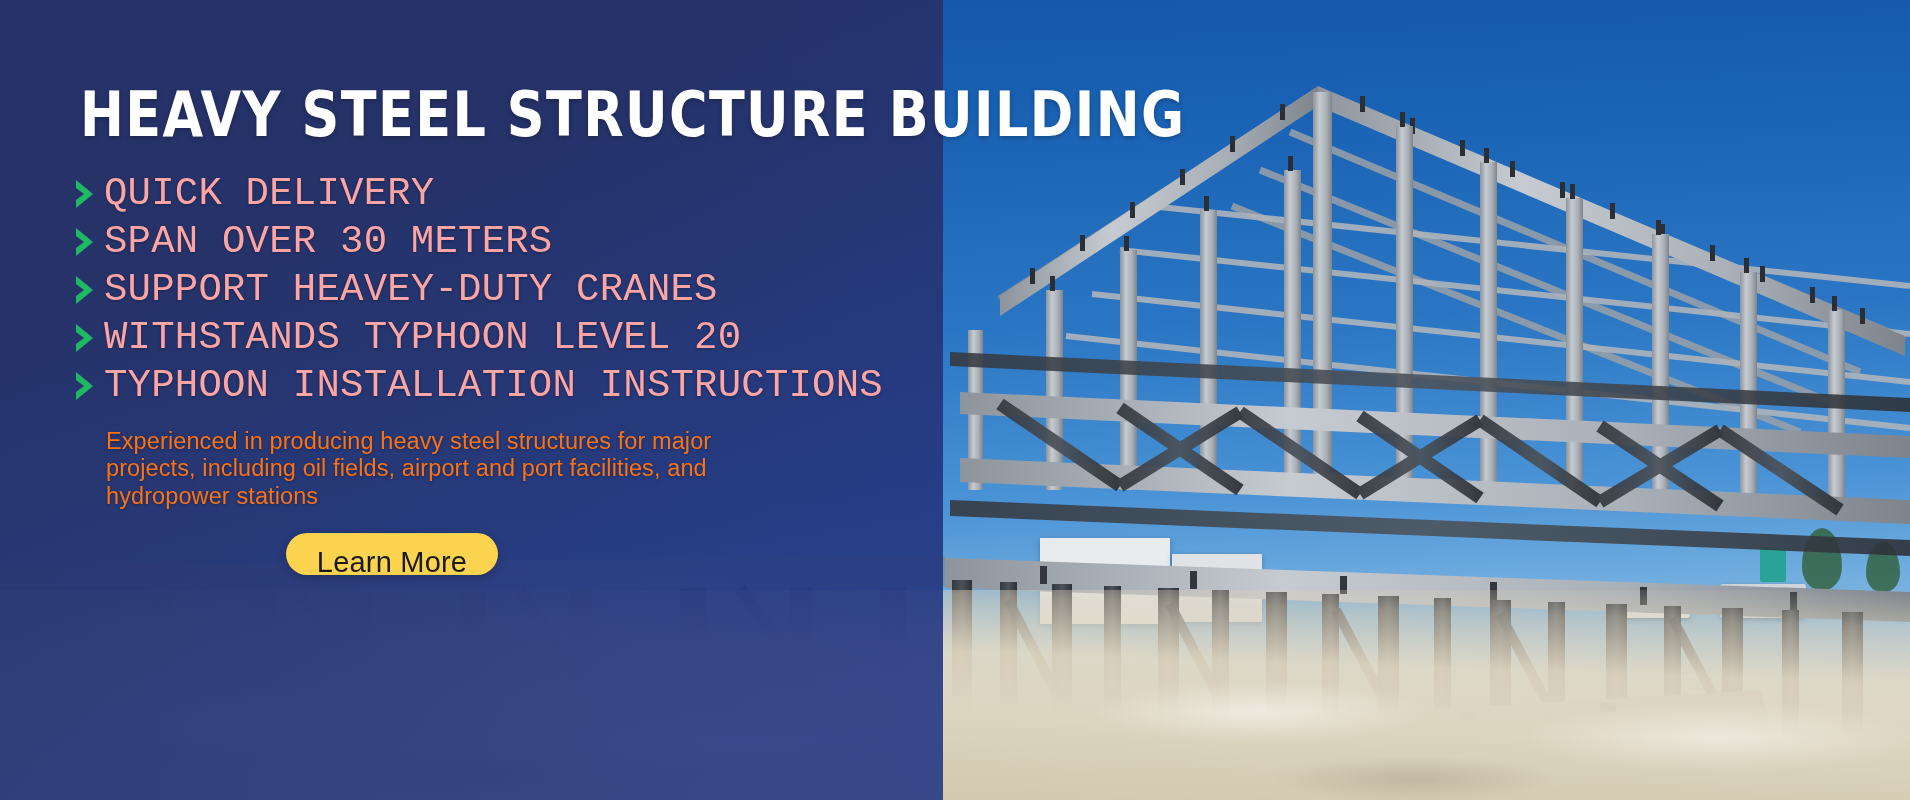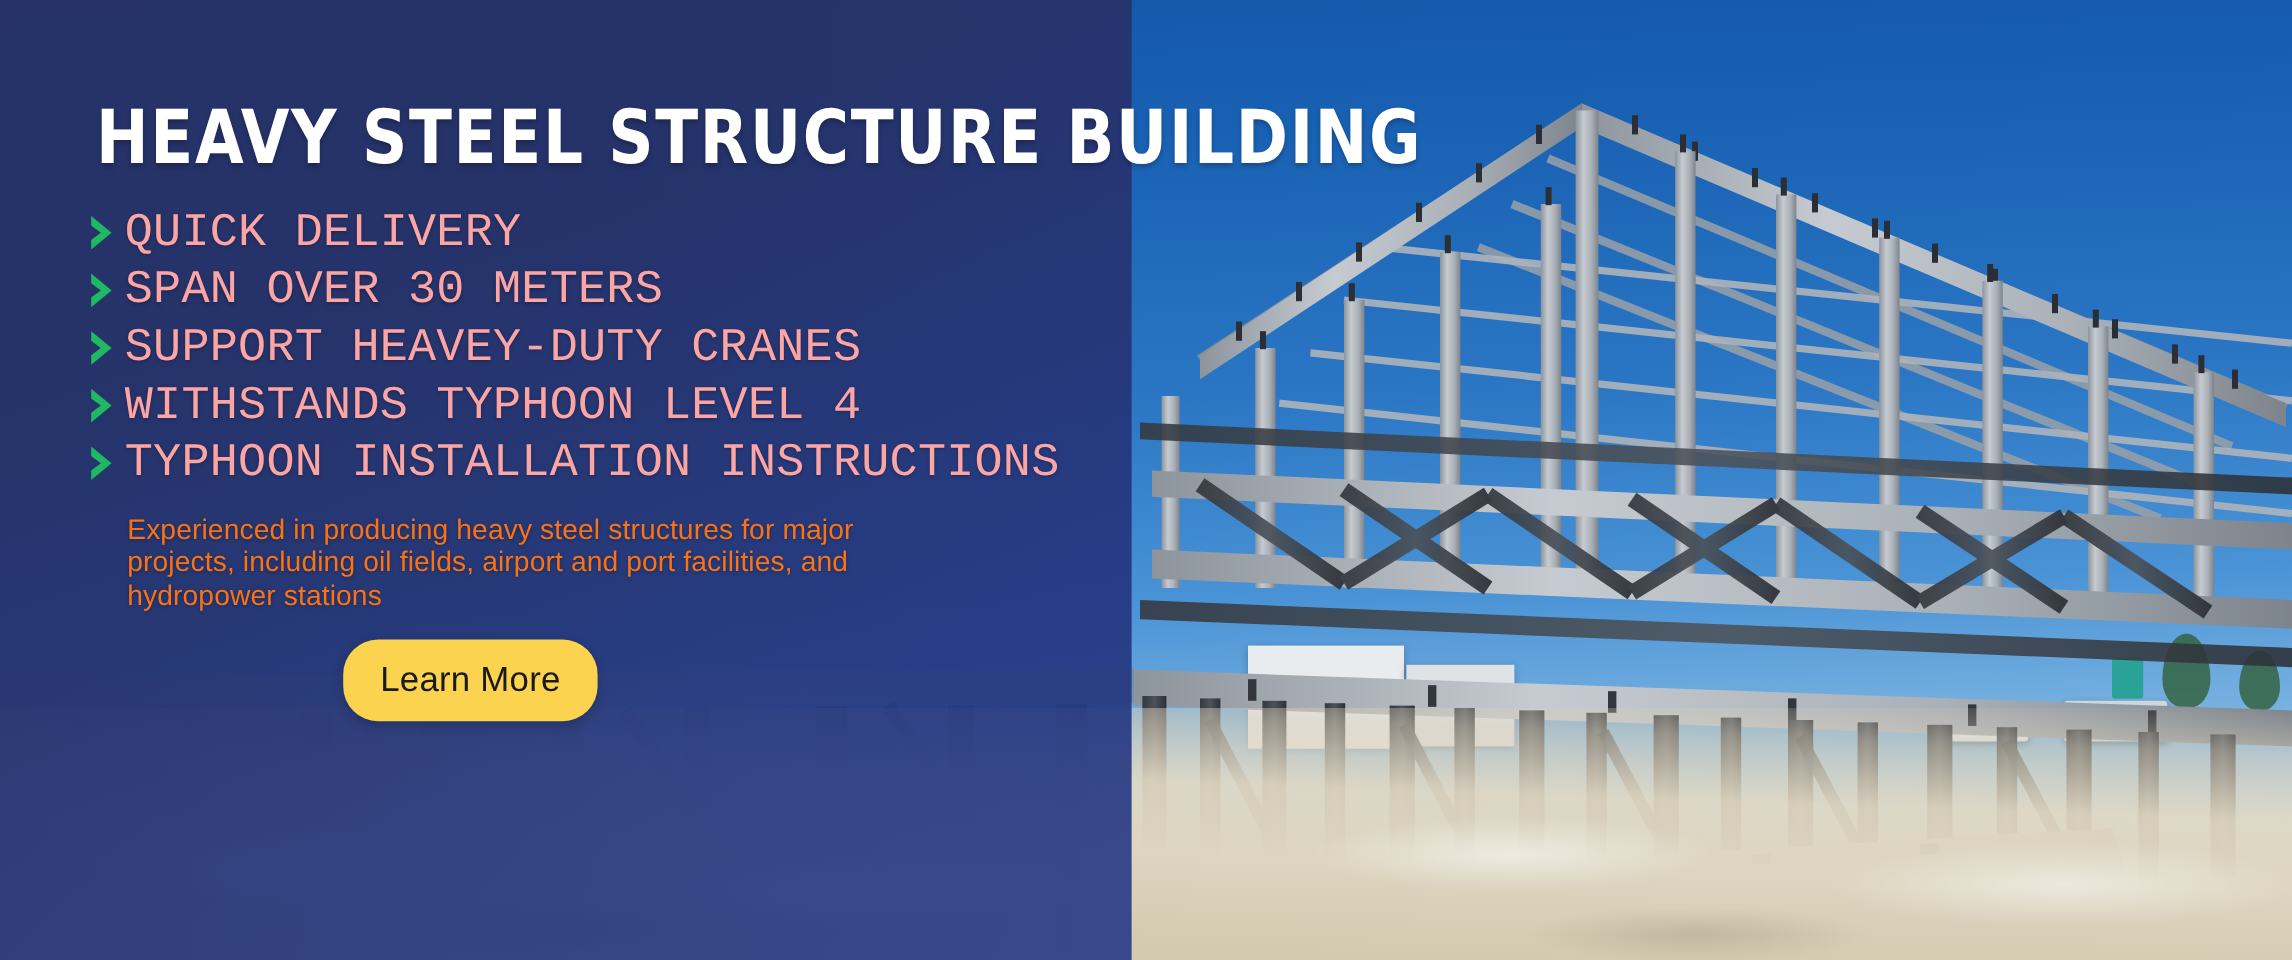--- a/index.html
+++ b/index.html
@@ -201,21 +201,21 @@
     color: #f97316;
     letter-spacing: 0.1px;
     text-shadow: 0 1px 3px rgba(0,0,0,.30);
   }
 
   .cta {
     position: absolute;
     left: 286px;
     top: 533px;
     width: 212px;
-    height: 68px;
+    height: 42px;
     border: none;
     border-radius: 29px;
     background: #fbd34e;
     color: #1a1a1a;
     font-family: "Liberation Sans", sans-serif;
     font-size: 29px;
     font-weight: 400;
     letter-spacing: .2px;
     cursor: pointer;
     padding: 0;
@@ -488,21 +488,21 @@
         </span>
         <span class="feature-text">SUPPORT HEAVEY-DUTY CRANES</span>
       </li>
 
       <li class="feature-item">
         <span class="chev">
           <svg width="22" height="30" viewBox="0 0 22 30" xmlns="http://www.w3.org/2000/svg">
             <path d="M2 1 L19 15 L2 29 L2 21 L10 15 L2 9 Z" fill="#1fb863"></path>
           </svg>
         </span>
-        <span class="feature-text">WITHSTANDS TYPHOON LEVEL 4</span>
+        <span class="feature-text">WITHSTANDS TYPHOON LEVEL 20</span>
       </li>
 
       <li class="feature-item">
         <span class="chev">
           <svg width="22" height="30" viewBox="0 0 22 30" xmlns="http://www.w3.org/2000/svg">
             <path d="M2 1 L19 15 L2 29 L2 21 L10 15 L2 9 Z" fill="#1fb863"></path>
           </svg>
         </span>
         <span class="feature-text">TYPHOON INSTALLATION INSTRUCTIONS</span>
       </li>

